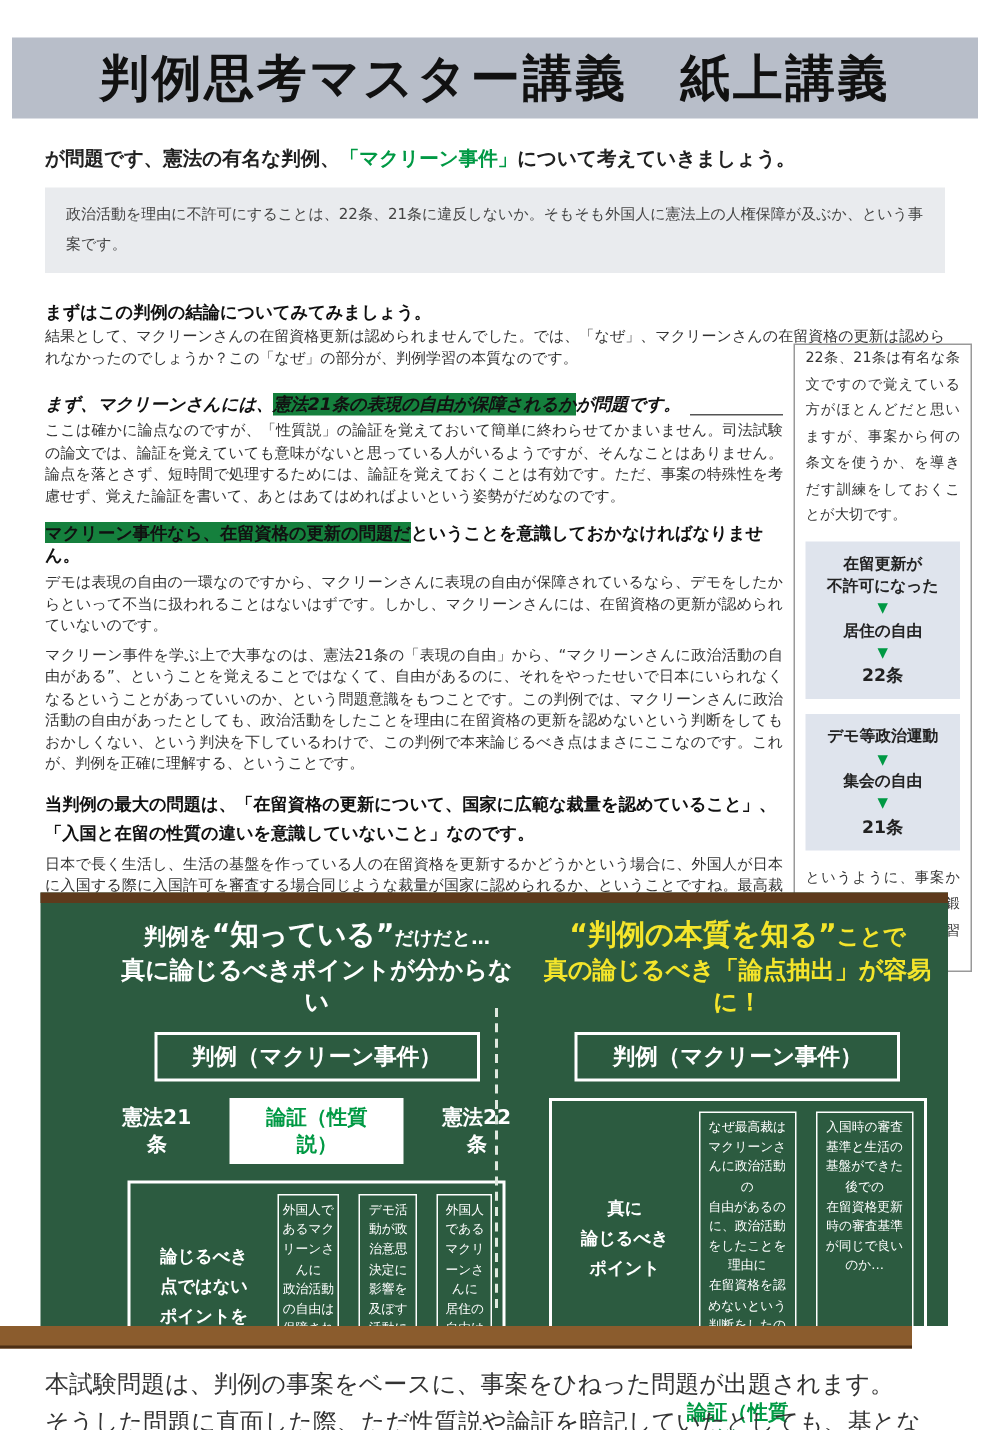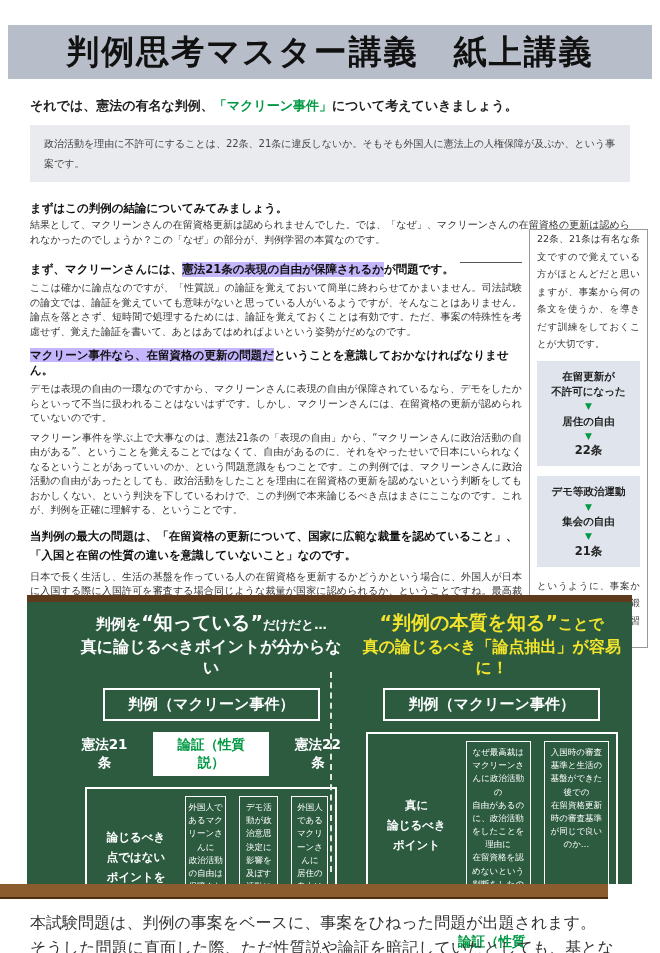--- a/index.html
+++ b/index.html
@@ -13,30 +13,30 @@
 
   
   .intro{position:absolute;left:30px;top:80px;font-size:13px;font-weight:bold;color:#222;}
   .green{color:#009944;}
 
   
   .summary{position:absolute;left:30px;top:108px;width:572px;background:#e9ebee;
            padding:9px 14px;font-size:10px;line-height:1.95;color:#444;}
 
   .heading{font-size:11.5px;font-weight:bold;color:#111;}
-  .hl{background:#c4b5fd;}
+  .hl{background:#15803d;}
   p.body{font-size:10px;line-height:1.45;color:#333;margin:0;text-align:justify;}
 
   .s1h{position:absolute;left:30px;top:184px;}
   .s1p{position:absolute;left:30px;top:201px;width:600px;}
 
   .main-col{position:absolute;left:30px;top:236px;width:492px;}
   .main-col .heading{margin:9px 0 4px;}
   .main-col p.body{margin:0 0 5px;}
-  .h-line{display:flex;align-items:flex-start;}
+  .h-line{display:flex;align-items:flex-end;font-style:italic;}
   .h-line .leader{flex:1;border-top:1px solid #555;margin-left:6px;height:0;}
   .pre-line{white-space:pre-line;}
 
   
   .sidebar{position:absolute;left:529px;top:212px;width:103px;border:1px solid #999;
            background:#fff;padding:0 7px;}
   .sidebar .note{font-size:9.5px;line-height:1.85;color:#333;margin:0 0 8px;text-align:justify;}
   .sidebar .note.last{margin:8px 0 0;}
   .flow{background:#dfe4ed;padding:8px 4px;text-align:center;margin:0 0 10px;}
   .flow .step{font-size:10.5px;font-weight:bold;color:#222;line-height:1.45;white-space:pre-line;}
@@ -80,21 +80,21 @@
 </style>
 </head>
 <body>
 
 <div class="page">
 
   <div class="banner">
     <span>判例思考マスター講義　紙上講義</span>
   </div>
 
-  <div class="intro"><span>それでは、憲法の有名な判例、</span><span class="green">「マクリーン事件」</span><span>について考えていきましょう。</span></div>
+  <div class="intro"><span>が問題です、憲法の有名な判例、</span><span class="green">「マクリーン事件」</span><span>について考えていきましょう。</span></div>
 
   <div class="summary">
     <div>政治活動を理由に不許可にすることは、22条、21条に違反しないか。そもそも外国人に憲法上の人権保障が及ぶか、という事案です。</div>
   </div>
 
   <div class="heading s1h">まずはこの判例の結論についてみてみましょう。</div>
   <p class="body s1p">結果として、マクリーンさんの在留資格更新は認められませんでした。では、「なぜ」、マクリーンさんの在留資格の更新は認められなかったのでしょうか？この「なぜ」の部分が、判例学習の本質なのです。</p>
 
   <div class="main-col">
     <div class="heading h-line">

